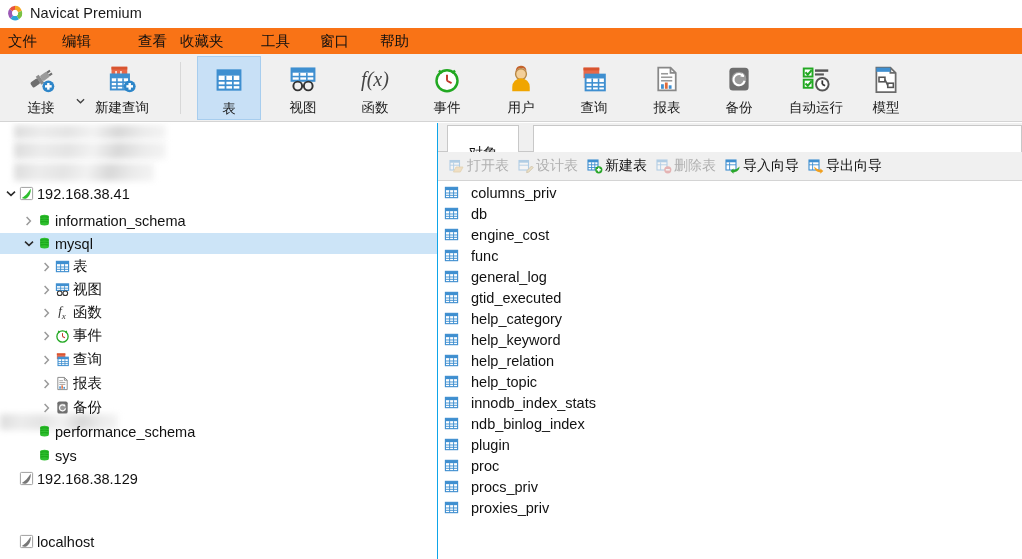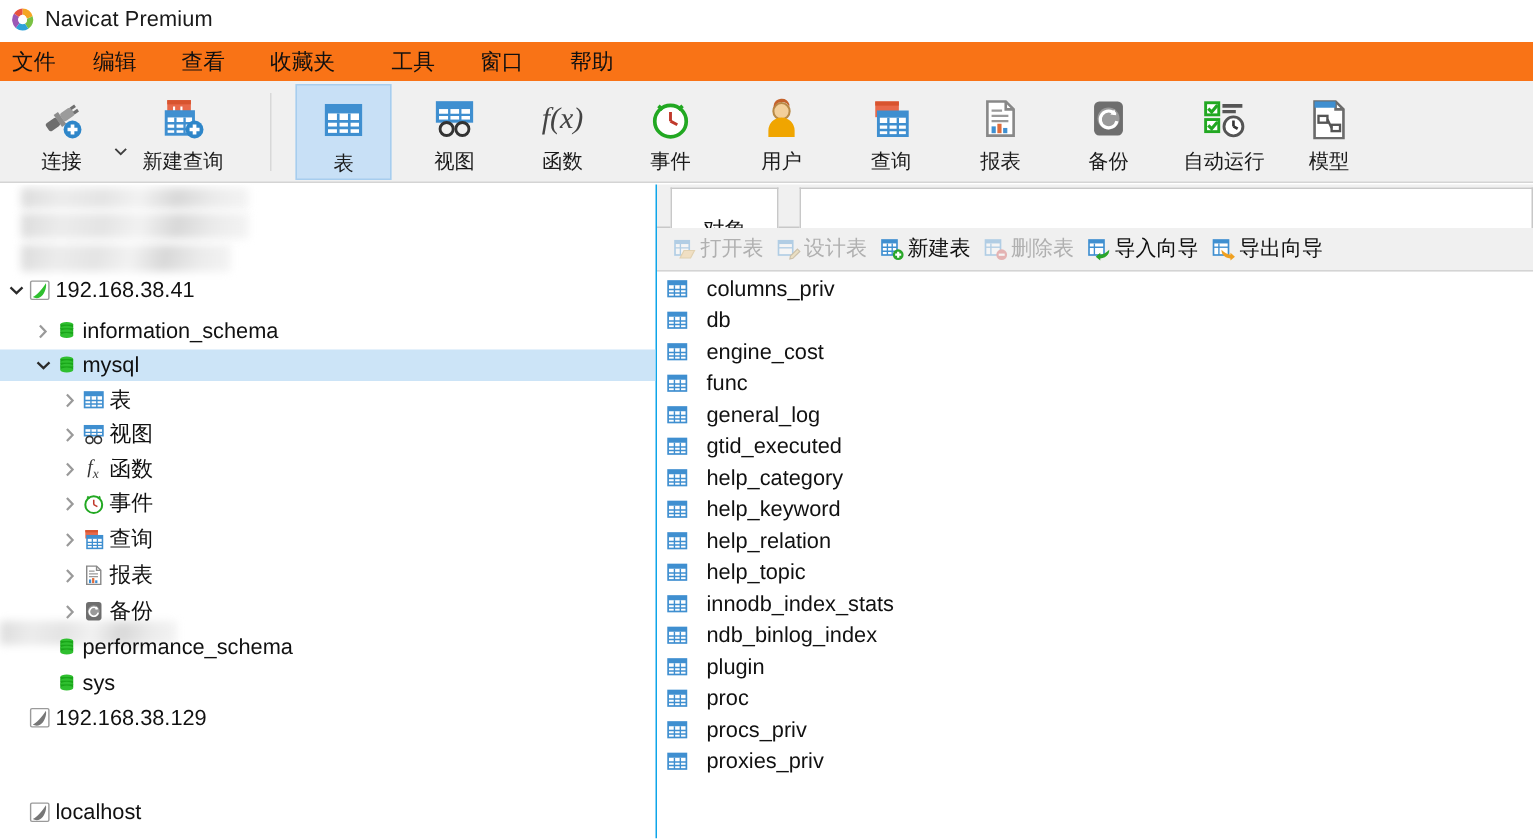--- a/index.html
+++ b/index.html
@@ -188,21 +188,21 @@
       <path d="M8 26 A13 13 0 0 1 6 9 L12 13 A6.5 6.5 0 0 0 12.5 20 Z" fill="#9b59b6"></path>
       <path d="M6 9 A13 13 0 0 1 16 3 L16 10 A6.5 6.5 0 0 0 12 13 Z" fill="#e8533f"></path>
       <circle cx="16" cy="16" r="5.2" fill="#ffffff"></circle>
     </svg>
     <span class="title-text">Navicat Premium</span>
   </div>
 
   <div class="menubar" id="menubar">
       <div class="menu-item" style="position: absolute; left: 8px;">文件</div>
       <div class="menu-item" style="position: absolute; left: 62px;">编辑</div>
-      <div class="menu-item" style="position: absolute; left: 121px;">查看</div>
+      <div class="menu-item" style="position: absolute; left: 138px;">查看</div>
       <div class="menu-item" style="position: absolute; left: 180px;">收藏夹</div>
       <div class="menu-item" style="position: absolute; left: 261px;">工具</div>
       <div class="menu-item" style="position: absolute; left: 320px;">窗口</div>
       <div class="menu-item" style="position: absolute; left: 380px;">帮助</div>
     </div>
 
   <div class="ribbon" id="ribbon">
       <div class="rb-sep" style="left: 180px;"></div>
       <div class="rb-btn" style="left: 12px; width: 58px;">
         <div class="rb-ico">

